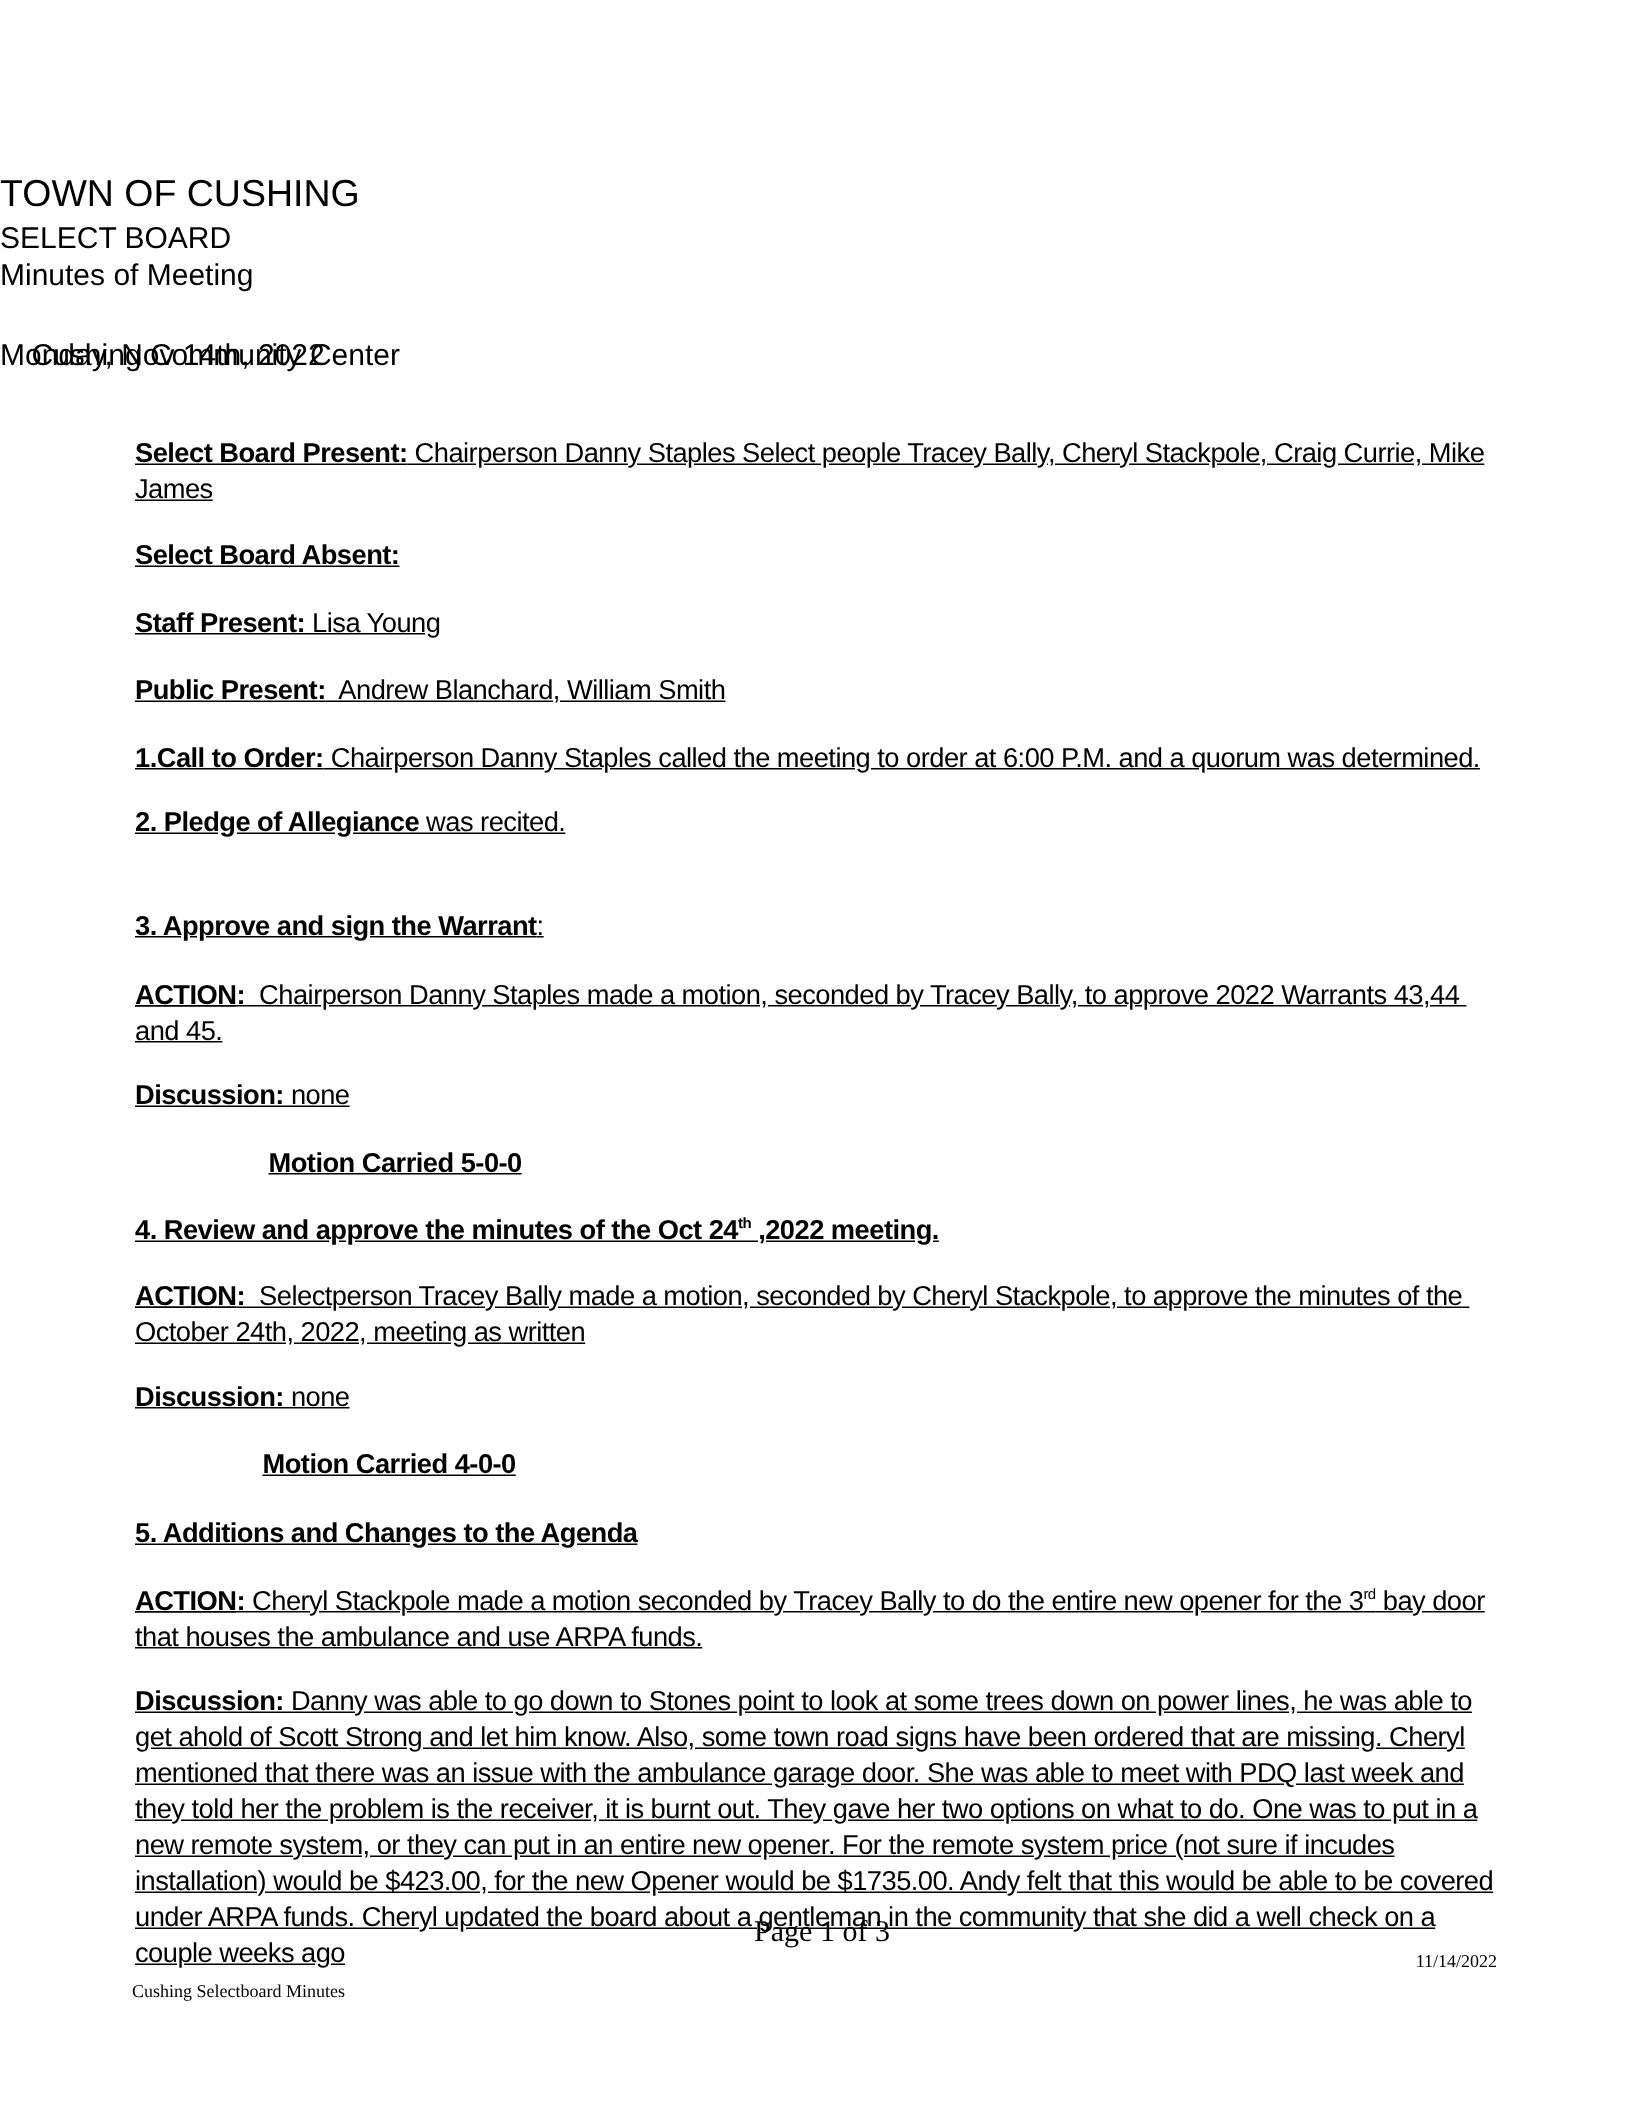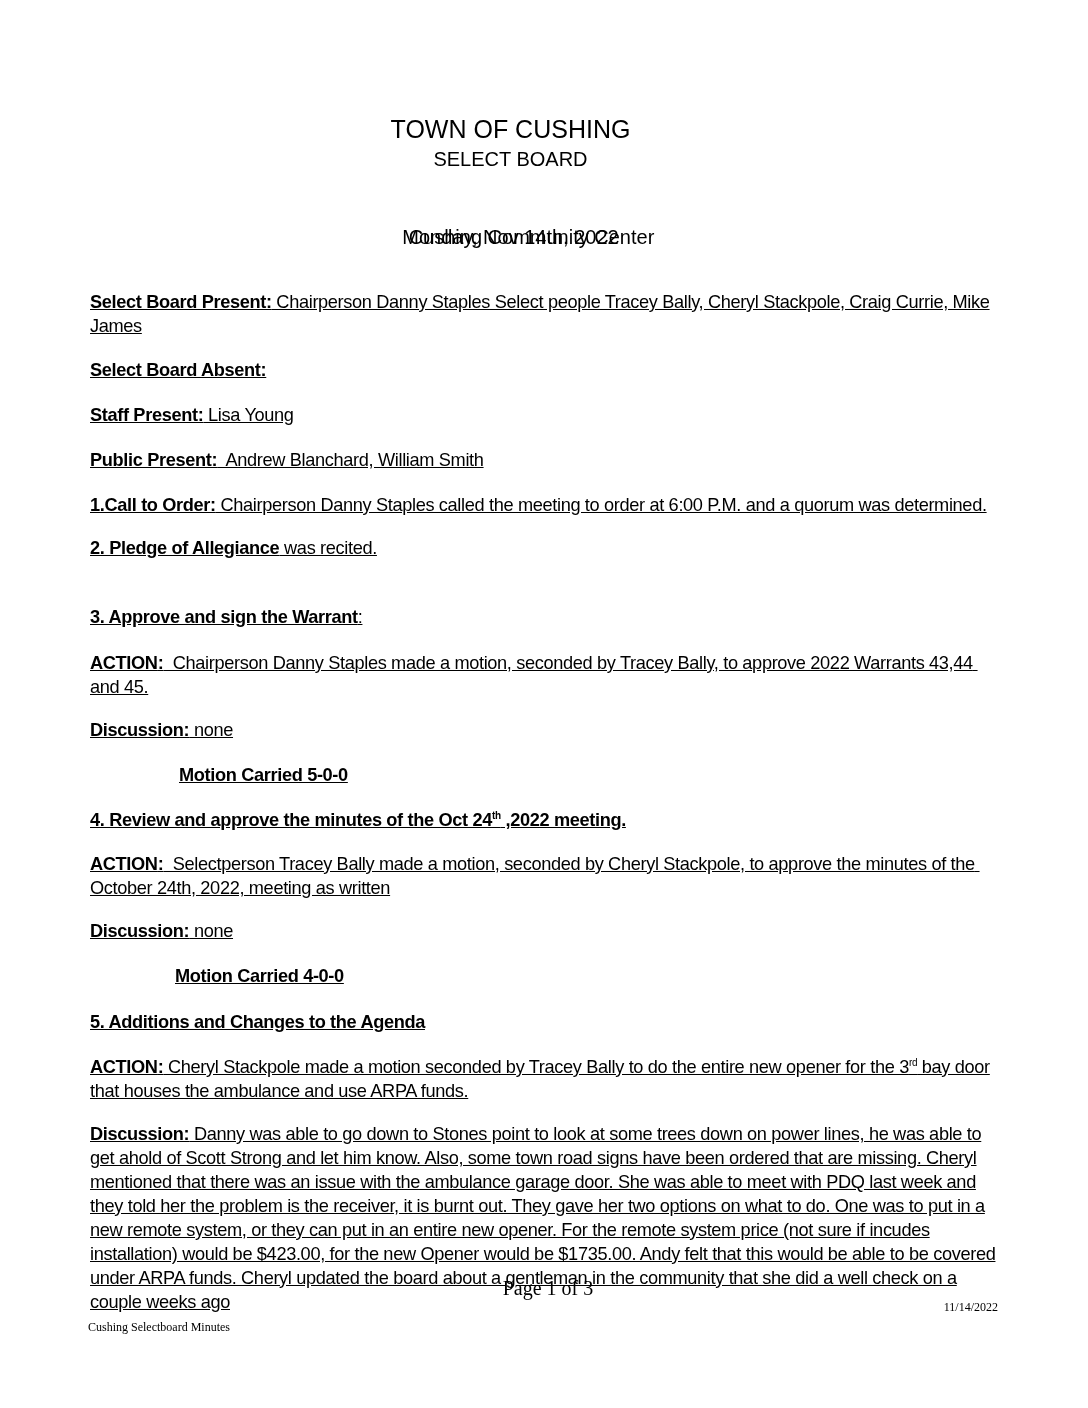--- a/index.html
+++ b/index.html
@@ -1,19 +1,19 @@
 <!DOCTYPE html>
 <html><head>
 <meta charset="utf-8">
 <style>
   html, body { margin: 0; padding: 0; background: #ffffff; }
   body { width: 1088px; height: 1408px; position: relative; overflow: hidden; color: #000;
          font-family: "Liberation Sans", sans-serif; }
   .page { position: absolute; left: 0; top: 0; width: 1088px; height: 1408px; }
-  .header { position: absolute; left: 0; width: 1021px; text-align: center; }
+  .header { position: absolute; left: 0; width: 1021px; }
   .h-title { top: 115px; font-size: 25px; }
   .h-line { font-size: 20px; }
   .h1 { top: 148px; } .h2 { top: 173px; } .h3 { top: 198px; margin-top: 28px; } .h4 { top: 226px; padding-left: 21px; }
   .para { position: absolute; left: 90px; width: 910px; font-size: 18.2px; line-height: 24px;
           letter-spacing: -0.35px; text-decoration: underline; }
   .b { font-weight: bold; }
   .u { text-decoration: underline; }
   sup { font-size: 10px; line-height: 0; vertical-align: super; }
   .indent1 { left: 155px; margin-left: 24px; }
   .indent2 { left: 175px; }
@@ -23,20 +23,21 @@
   .footer-left { left: 88px; margin-top: 20px; }
   .footer-right { right: 90px; }
 </style>
 </head>
 <body>
 
 <div class="page">
 
   <div class="header h-title">TOWN OF CUSHING</div>
   <div class="header h-line h1">SELECT BOARD</div>
+  <div class="header h-line h2">Minutes of Meeting</div>
   <div class="header h-line h3">Monday, Nov 14th, 2022</div>
   <div class="header h-line h4">Cushing Community Center</div>
 
   <div class="para" style="top:290px;">
     <span class="b">Select Board Present:</span><span> Chairperson Danny Staples Select people Tracey Bally, Cheryl Stackpole, Craig Currie, Mike James</span>
   </div>
 
   <div class="para" style="top:358px;">
     <span class="b">Select Board Absent:</span>
   </div>

